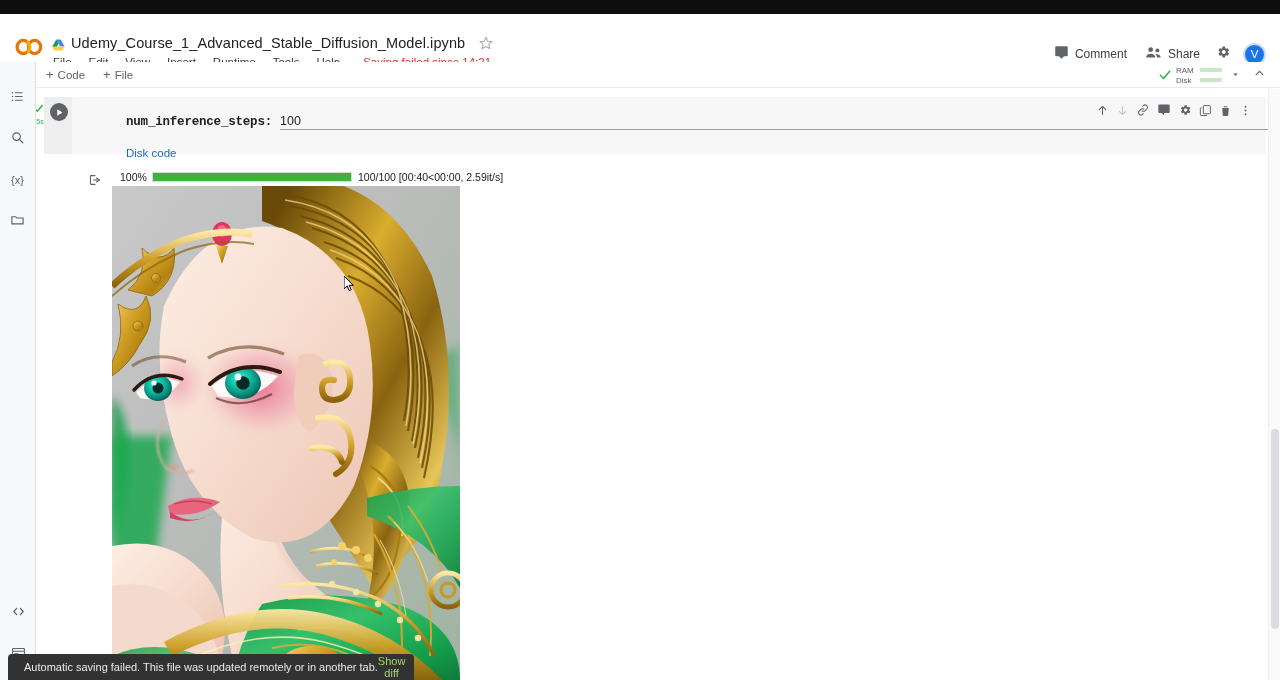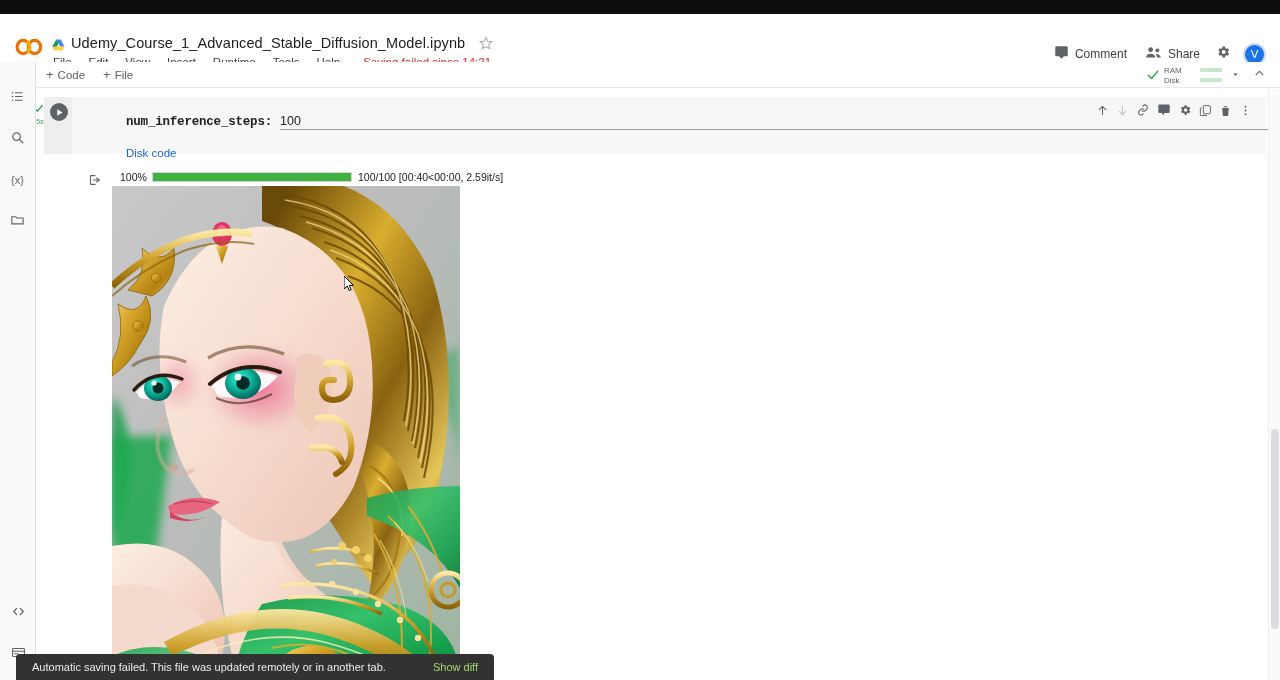--- a/index.html
+++ b/index.html
@@ -100,21 +100,21 @@
 
   .tb-right {
     position: absolute; right: 10px; top: 2px;
     display:flex; align-items:center; gap: 2px;
   }
   .rd-check { width:14px; height:14px; }
   .ram-disk {
     display:flex; flex-direction: column; justify-content:center;
     gap: 1px; margin-left: 2px; cursor:pointer;
   }
-  .rd-line { display:flex; align-items:center; gap:16px; }
+  .rd-line { display:flex; align-items:center; gap:4px; }
   .rd-label { font-size: 8px; color:#5f6368; width: 20px; }
   .rd-bar {
     width: 22px; height: 4px; background: #c8e6c9;
     border-radius: 1px;
   }
   .caret-btn, .collapse-btn {
     width: 22px; height: 22px; display:flex;
     align-items:center; justify-content:center; cursor:pointer;
     border-radius: 50%;
   }
@@ -229,33 +229,33 @@
   .gen-image svg { display:block; }
 
   
   .cursor {
     position: absolute; left: 344px; top: 276px;
     width: 11px; height: 16px; pointer-events:none; z-index: 50;
   }
 
   
   .toast {
-    position: absolute; left: 16px; bottom: 0px;
-    width: 478px; height: 26px;
+    position: absolute; left: 8px; bottom: 0px;
+    width: 406px; height: 26px;
     background: #323232;
     border-radius: 4px 4px 0 0;
     display:flex; align-items:center;
     padding: 5px 16px;
   }
   .toast-msg {
     color: #e8eaed; font-size: 11px; white-space: nowrap;
   }
   .toast-action {
     margin-left: auto; color: #a5d66b; font-size: 11px;
-    cursor:pointer; font-weight: 500;
+    cursor:pointer; font-weight: 500; text-align: center;
   }
 
   
   .scrollbar-track {
     position: absolute; right: 0; top: 75px;
     width: 12px; height: 591px;
     background: #fafafa;
     border-left: 1px solid #efefef;
   }
   .scrollbar-thumb {

